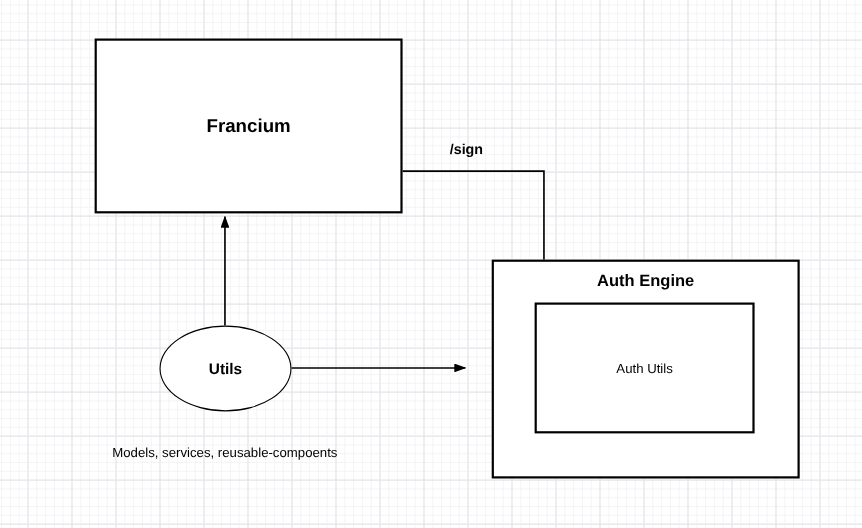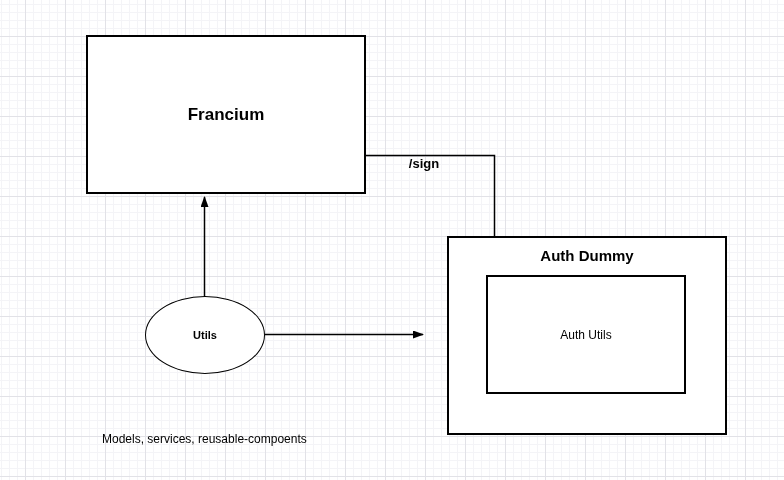--- a/index.html
+++ b/index.html
@@ -52,27 +52,26 @@
     padding-top: 9px;
   }
   .node-auth-engine {
     left: 464px; top: 275px; width: 200px; height: 119px;
     font-size: 12px; font-weight: normal;
   }
   .node-utils {
     left: 145px; top: 296px; width: 120px; height: 78px;
     border: 1.5px solid #000000;
     border-radius: 50%;
-    font-size: 11px; font-weight: bold;
+    font-size: 14px; font-weight: bold;
   }
   .edge-label {
     position: absolute;
     color: #000000;
     background: transparent;
-    margin-top: 28px;
   }
   .label-sign {
     left: 384px; top: 128px; width: 80px;
     text-align: center;
     font-size: 13px; font-weight: bold;
   }
   .label-note {
     left: 102px; top: 404px;
     font-size: 12px; font-weight: normal;
     white-space: nowrap;
@@ -92,21 +91,21 @@
     <path d="M204.5 296 L204.5 197" stroke="#000000" stroke-width="1.5" fill="none" marker-end="url(#arrow)"></path>
     <path d="M265 334.5 L423 334.5" stroke="#000000" stroke-width="1.5" fill="none" marker-end="url(#arrow)"></path>
     <path d="M494.5 275 L494.5 155.5 L346 155.5" stroke="#000000" stroke-width="1.5" fill="none" marker-end="url(#arrow)"></path>
   </svg>
 
   <div class="node rect node-francium">
     <span>Francium</span>
   </div>
 
   <div class="node rect node-auth-dummy">
-    <span>Auth Dummy</span>
+    <span>Auth Engine</span>
   </div>
 
   <div class="node rect node-auth-engine">
     <span>Auth Utils</span>
   </div>
 
   <div class="node node-utils">
     <span>Utils</span>
   </div>
 

